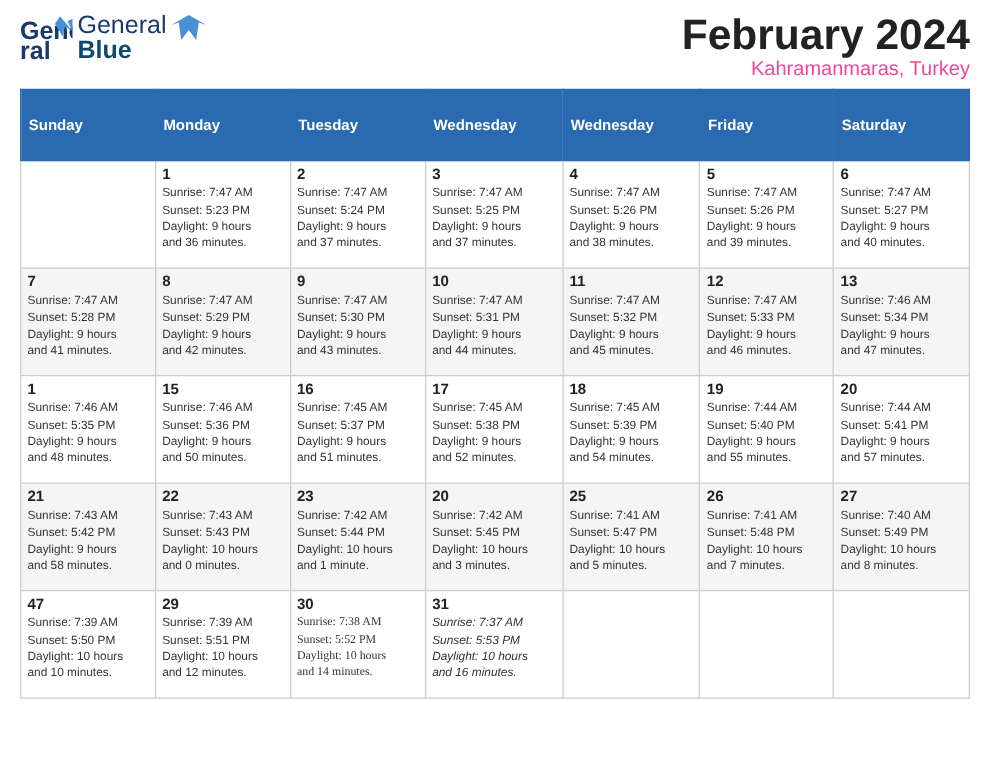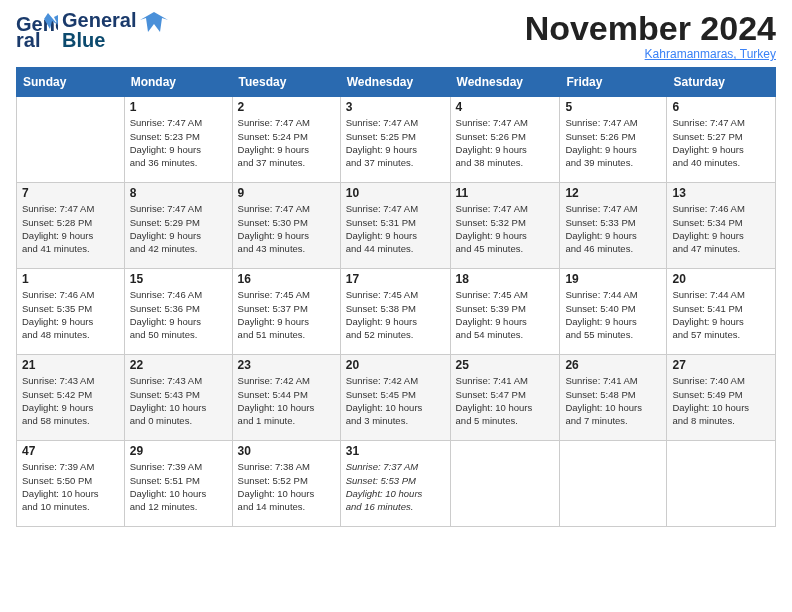--- a/index.html
+++ b/index.html
@@ -35,34 +35,33 @@
     .title-block {
       text-align: right;
     }
     .title-month {
       font-size: 34px;
       font-weight: bold;
       color: #222;
       line-height: 1.1;
     }
     .title-location {
-      font-size: 12px;
-      color: #3b82f6;
-      text-decoration: underline;
+      font-size: 16px;
+      color: #ec4899;
     }
     .calendar {
       width: 100%;
       border-collapse: collapse;
       font-size: 10.5px;
     }
     .calendar th {
       background: #2a6ab0;
       color: #fff;
       text-align: left;
-      padding: 7px 6px;
+      padding: 21px 6px;
       font-size: 12px;
       font-weight: bold;
       border: 1px solid #2a6ab0;
     }
     .calendar td {
       border: 1px solid #ccc;
       vertical-align: top;
       padding: 3px 5px;
       width: 113px;
       height: 86px;
@@ -96,32 +95,32 @@
       <div class="logo-row">
         <div style="position:relative; width:42px; height:38px; margin-right:2px;">
           <svg width="42" height="38" viewBox="0 0 42 38">
             <text x="0" y="20" font-size="20" font-weight="bold" fill="#1a3a6b" font-family="Arial">Gene</text>
             <text x="0" y="36" font-size="20" font-weight="bold" fill="#1a3a6b" font-family="Arial">ral</text>
             <polygon points="32,2 42,14 36,10 34,18 28,8" fill="#4a90d9"></polygon>
             <polygon points="38,6 46,2 42,14" fill="#4a90d9"></polygon>
           </svg>
         </div>
         <div>
-          <div style="font-size:20px; font-weight:bold; color:#1a3a6b; line-height:1;">General</div>
+          <div style="font-size:20px; font-weight:normal; color:#1a3a6b; line-height:1;">General</div>
           <div style="font-size:20px; font-weight:bold; color:#0c4a6e; line-height:1;">Blue</div>
         </div>
         <div style="margin-left:2px; margin-top:-8px;">
           <svg width="28" height="28" viewBox="0 0 28 28">
             <polygon points="14,2 28,10 22,8 20,22 14,14 8,22 6,8 0,10" fill="#4a90d9"></polygon>
           </svg>
         </div>
       </div>
     </div>
     <div class="title-block">
-      <div class="title-month">November 2024</div>
+      <div class="title-month">February 2024</div>
       <div class="title-location">Kahramanmaras, Turkey</div>
     </div>
   </div>
 
   <table class="calendar">
     <thead>
       <tr>
         <th>Sunday</th>
         <th>Monday</th>
         <th>Tuesday</th>
@@ -340,21 +339,21 @@
           </td>
           <td>
             <span class="day-num">29</span>
             <div class="day-info" style="white-space: pre-line;">Sunrise: 7:39 AM
 Sunset: 5:51 PM
 Daylight: 10 hours
 and 12 minutes.</div>
           </td>
           <td>
             <span class="day-num">30</span>
-            <div class="day-info" style="white-space: pre-line;">Sunrise: 7:38 AM
+            <div class="day-info" style="white-space: pre-line; font-family: Liberation Serif, serif;">Sunrise: 7:38 AM
 Sunset: 5:52 PM
 Daylight: 10 hours
 and 14 minutes.</div>
           </td>
           <td>
             <span class="day-num">31</span>
             <div class="day-info" style="white-space: pre-line; font-style: italic;">Sunrise: 7:37 AM
 Sunset: 5:53 PM
 Daylight: 10 hours
 and 16 minutes.</div>

